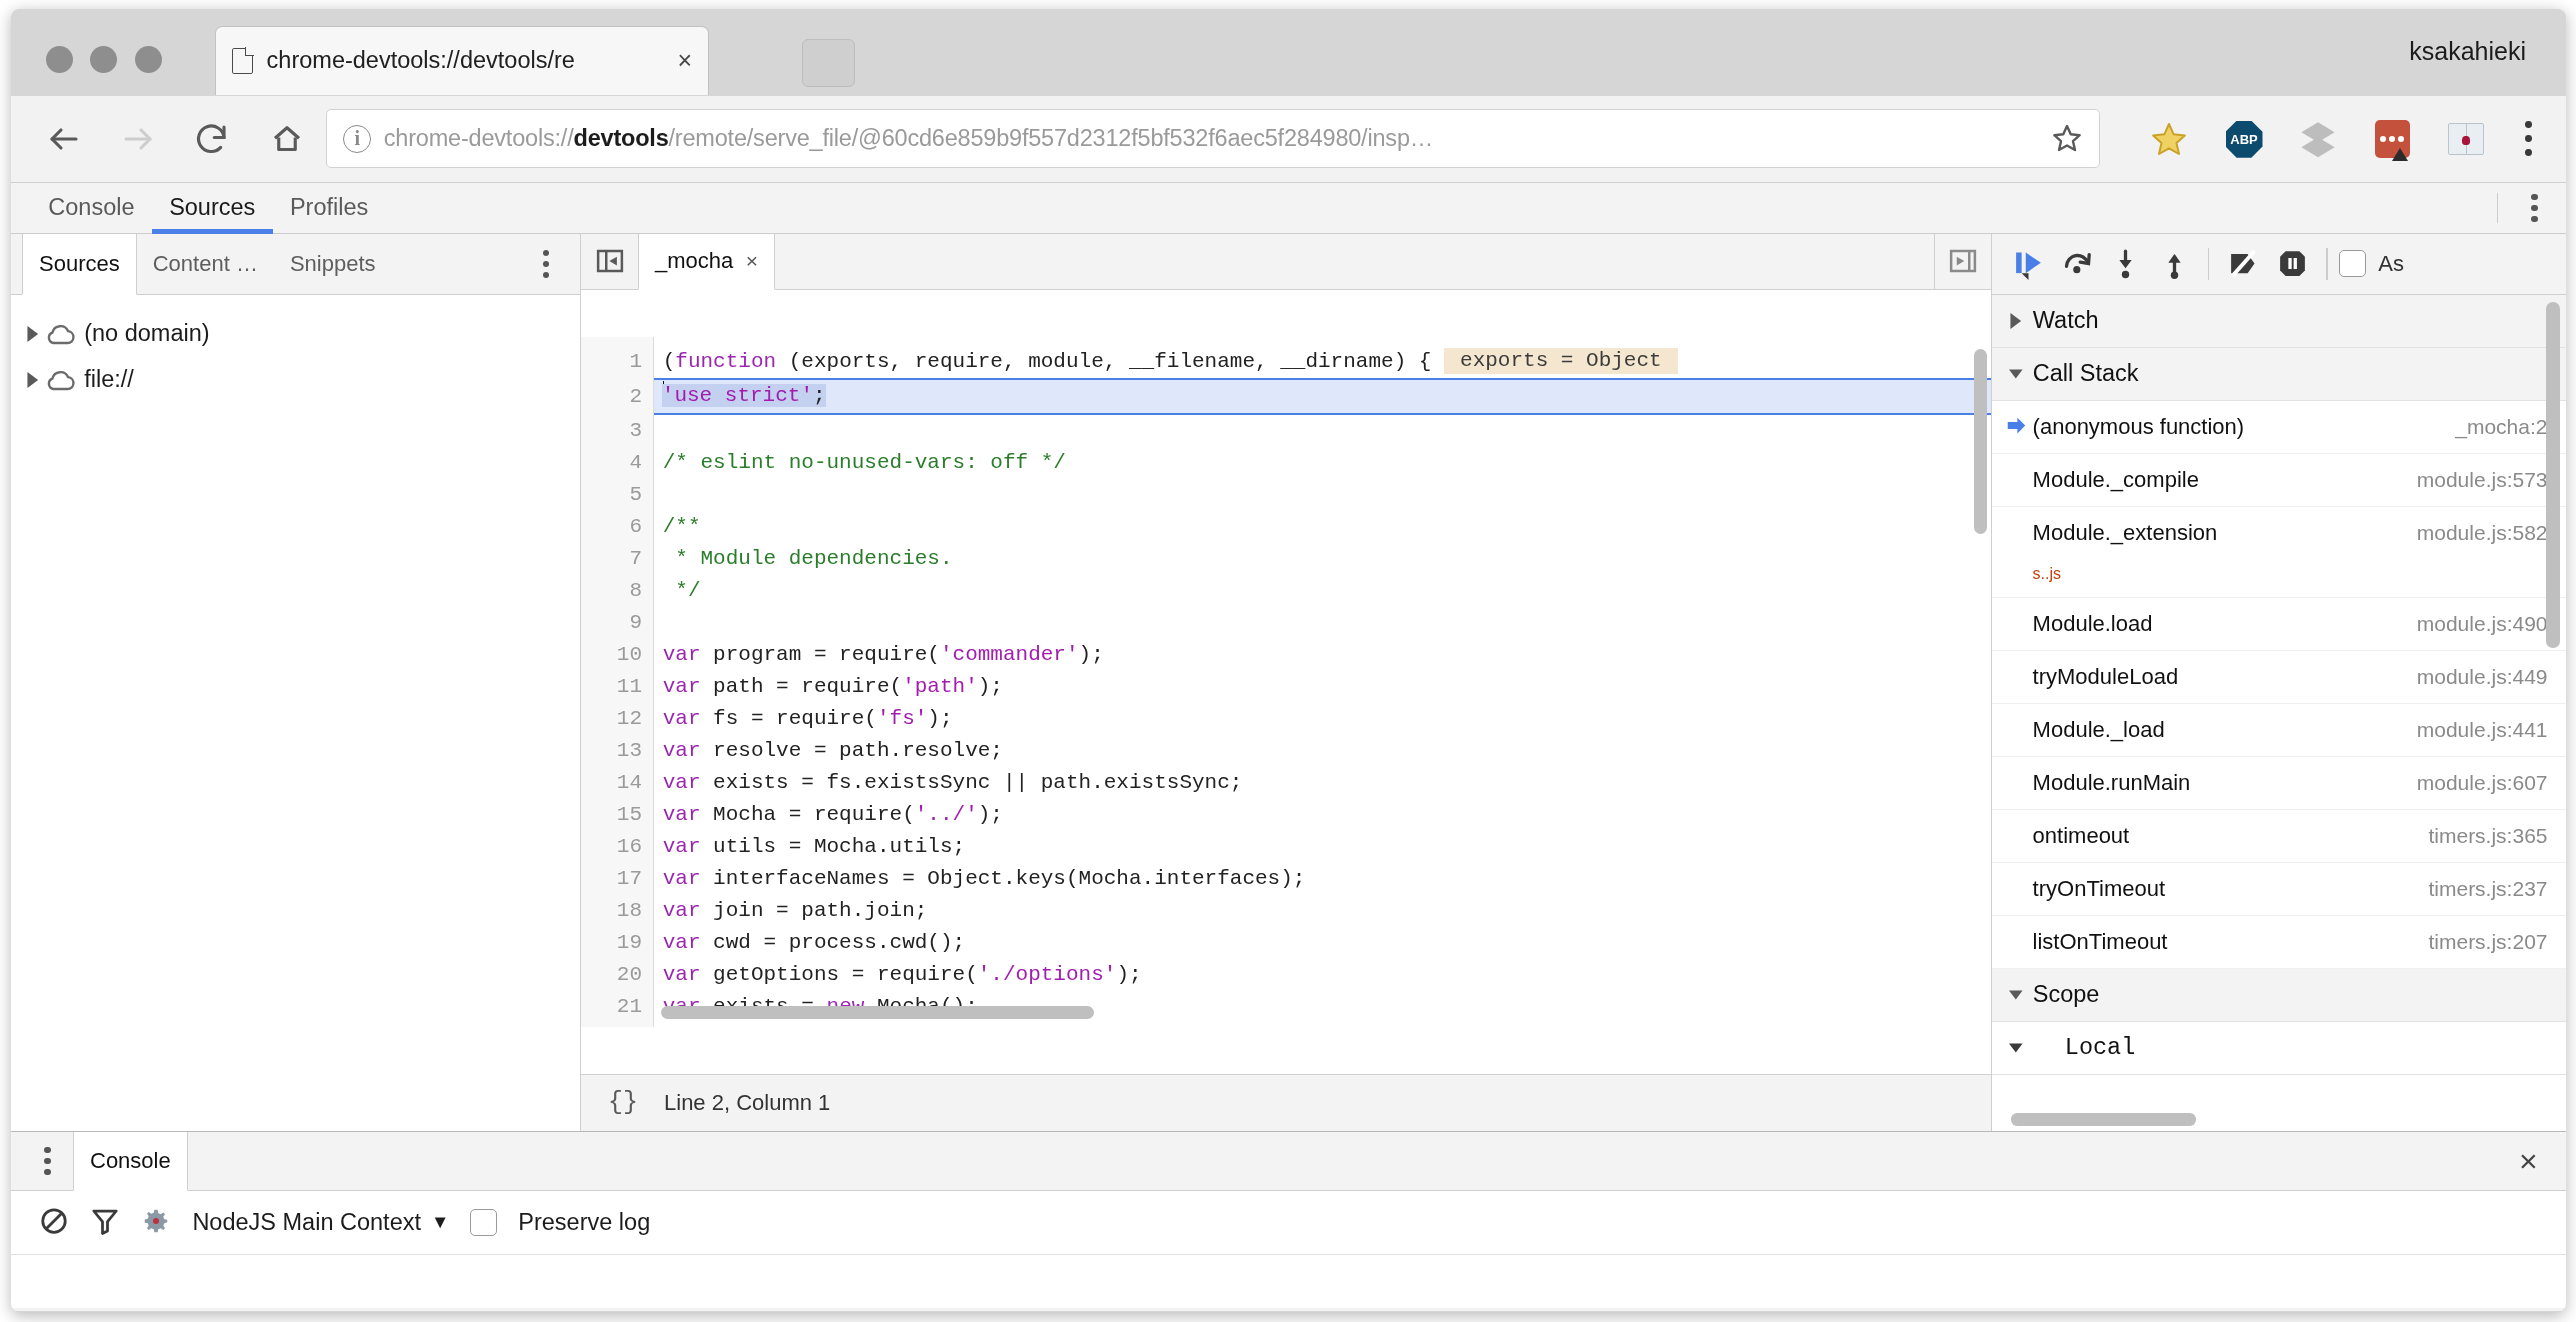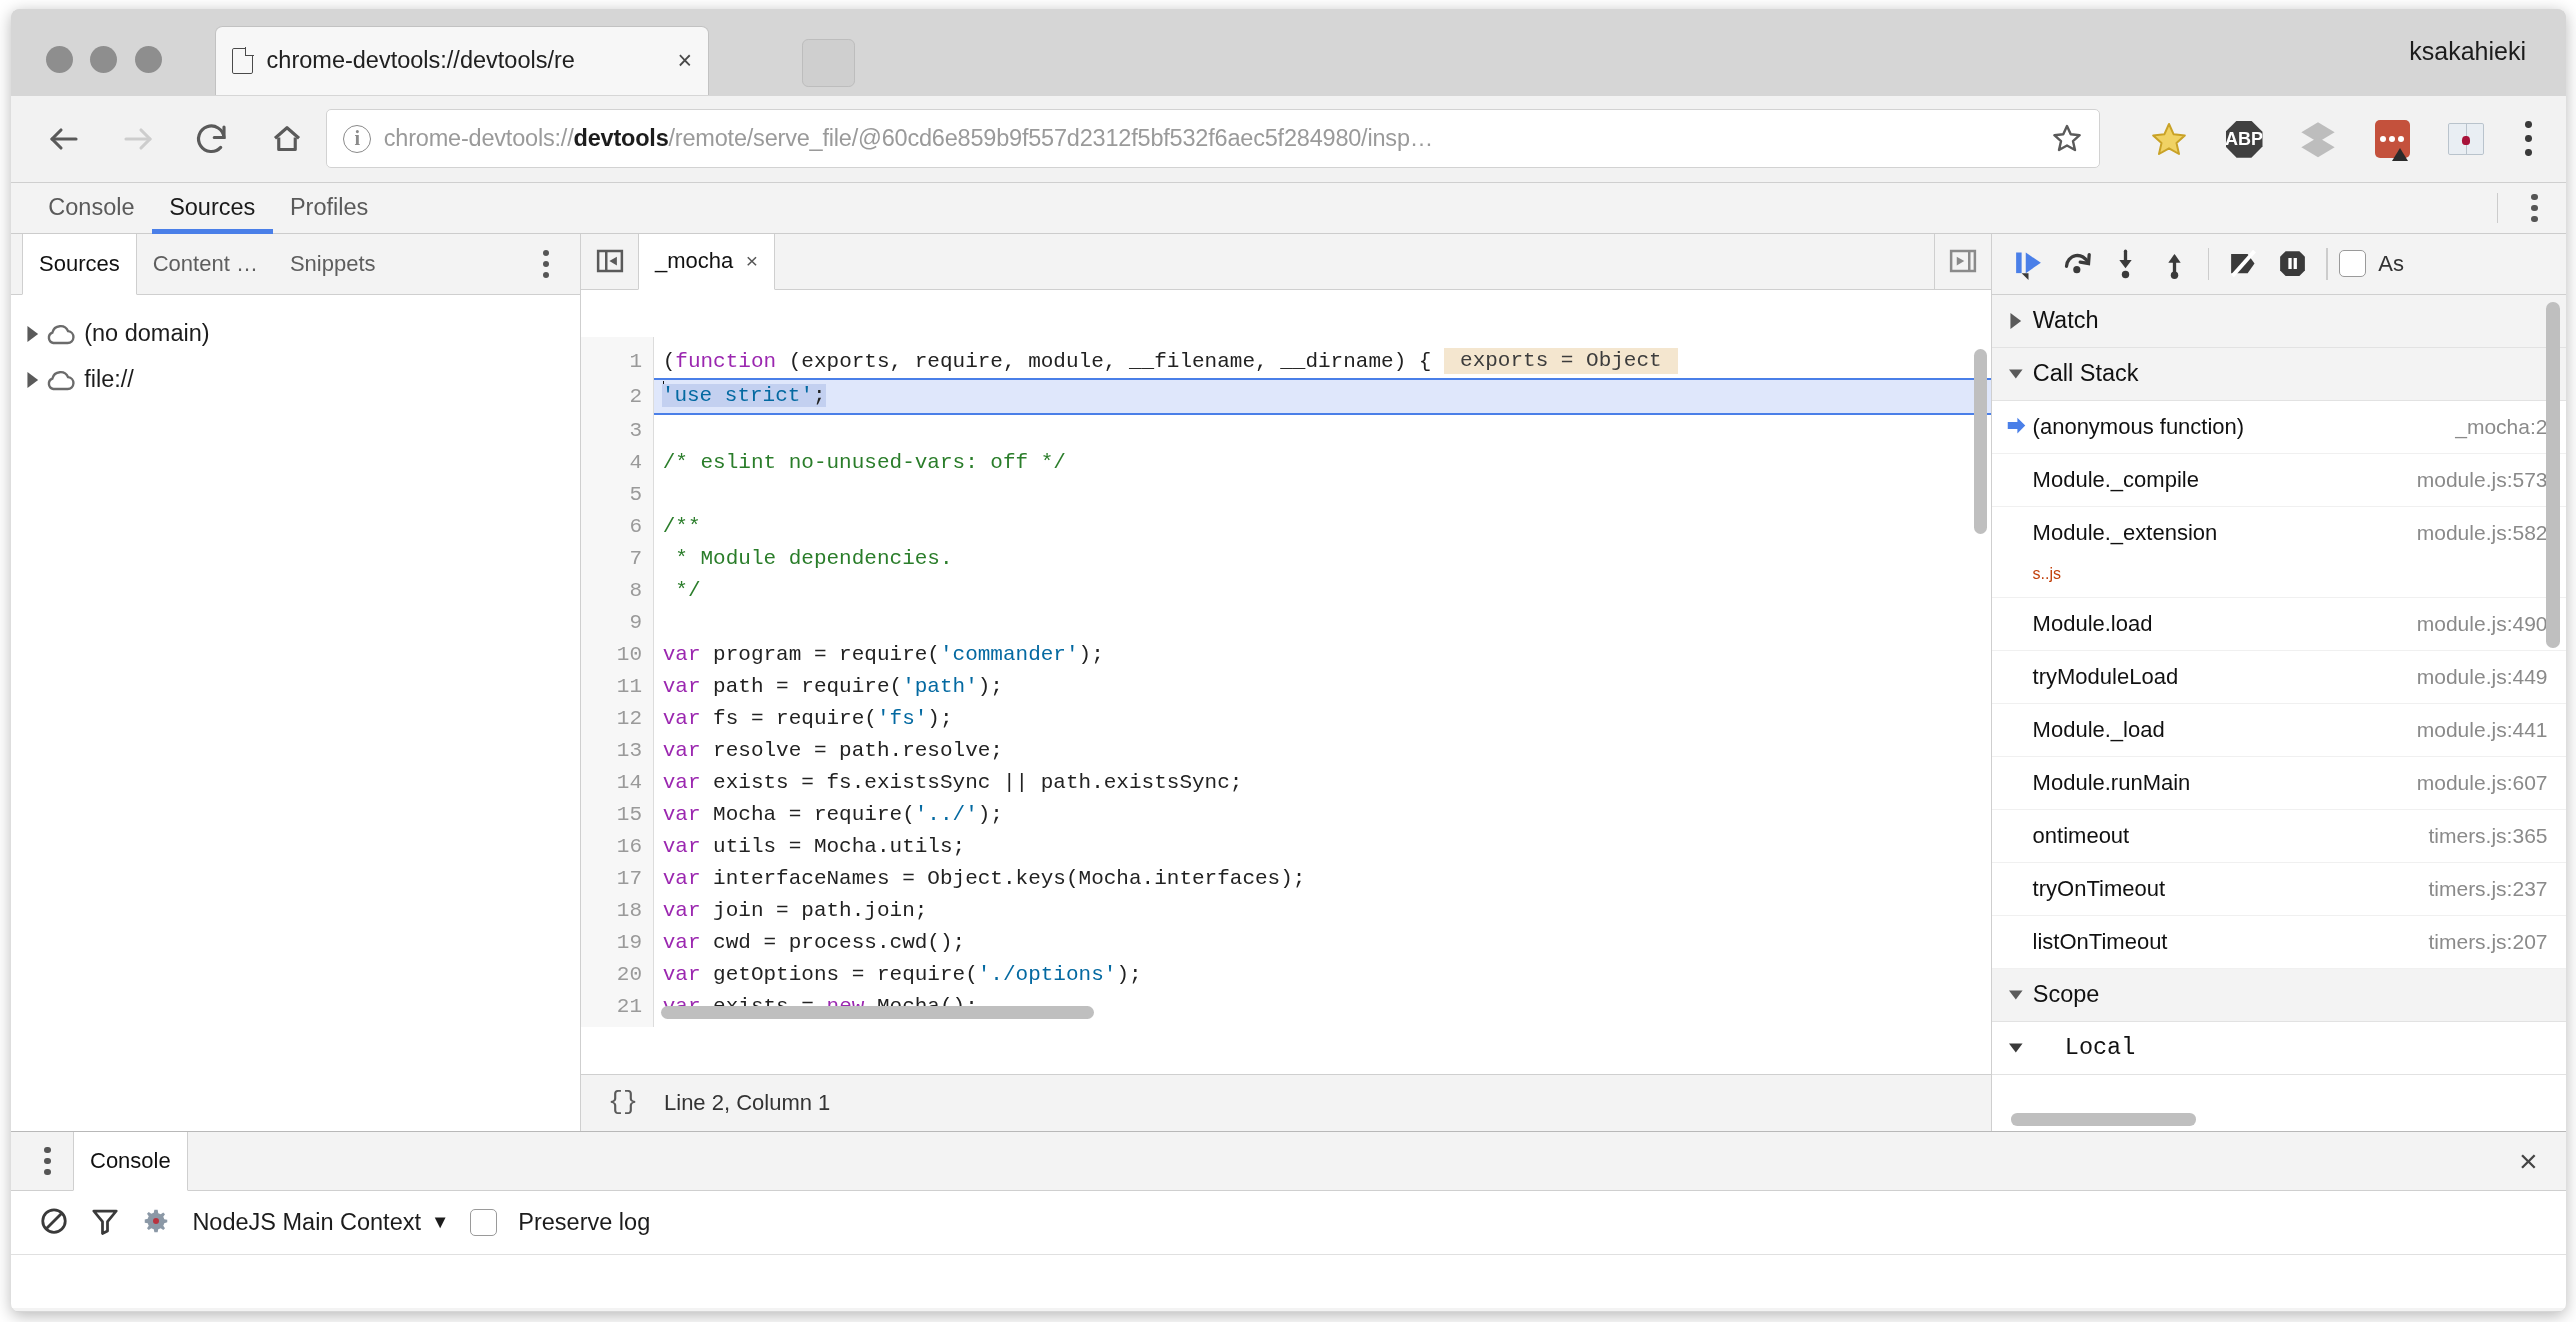--- a/index.html
+++ b/index.html
@@ -135,23 +135,23 @@
   #ext-book     { left: 2435px; }
   #browser-menu { left: 2501px; top: 22px; position: absolute;
                   width: 33px; height: 42px;
                   display:flex; flex-direction: column;
                   align-items: center; justify-content: space-between;
                   padding: 3.7px 0; }
   #browser-menu i { display:block; width:6.8px; height:6.8px; border-radius:50%;
                     background:#3a3a3a; }
 
   .abp-oct {
-    width: 37px; height: 37px; background: #404040;
+    width: 37px; height: 37px; background: #0c4a6e;
     clip-path: polygon(30% 0,70% 0,100% 30%,100% 70%,70% 100%,30% 100%,0 70%,0 30%);
-    color:#fff; font-size: 18px; font-weight: bold;
+    color:#fff; font-size: 13px; font-weight: bold;
     display:flex; align-items:center; justify-content:center;
     font-family:"Liberation Sans",sans-serif;
   }
   .dots-badge {
     width: 35px; height: 38px; background: #c4513c; border-radius: 5px;
     position: relative;
     display:flex; align-items:center; justify-content:center; gap:3.1px;
   }
   .dots-badge i { width:6.2px;height:6.2px;border-radius:50%;background:#fff;display:block; }
   .dots-badge::after {
@@ -251,21 +251,21 @@
                 overflow: hidden; min-width: 0; }
   .codeline { height: 32px; line-height: 32px; white-space: pre;
               font-family: "Liberation Mono", monospace; font-size: 21px;
               color: #222; padding-left: 8.7px; position: relative; }
   .codeline.exec { background: #dfe7fb; border-top: 2.5px solid #4a7fe8;
                    border-bottom: 2.5px solid #4a7fe8; height: 37px; line-height: 32px; }
   .codeline.exec .sel { background: #c3d0f0; }
   .caret { display:inline-block; width: 0; border-left: 1.9px solid #111;
            height: 25px; vertical-align: -5px; margin-right:-1.9px; }
   .kw   { color: #9b27b0; }
-  .str  { color: #0369a1; }
+  .str  { color: #a21caf; }
   .cmt  { color: #2a7d2a; }
   .hint { background: #f4e6cf; color: #3c3c3c; padding: 1.2px 16px; }
 
   #code-scroll-v { position:absolute; right: 3.7px; top: 12.4px;
                    width: 13.6px; height: 185px; border-radius: 6.8px; background: #bfbfbf; }
   #code-scroll-h { position:absolute; left: 80px; bottom: 7.4px;
                    width: 433px; height: 13.6px; border-radius: 6.8px; background: #bfbfbf; }
 
   #editor-status { height: 57px; flex: 0 0 57px; background: #f3f3f3;
                    border-top: 1.2px solid #cfcfcf; display:flex; align-items:center;

